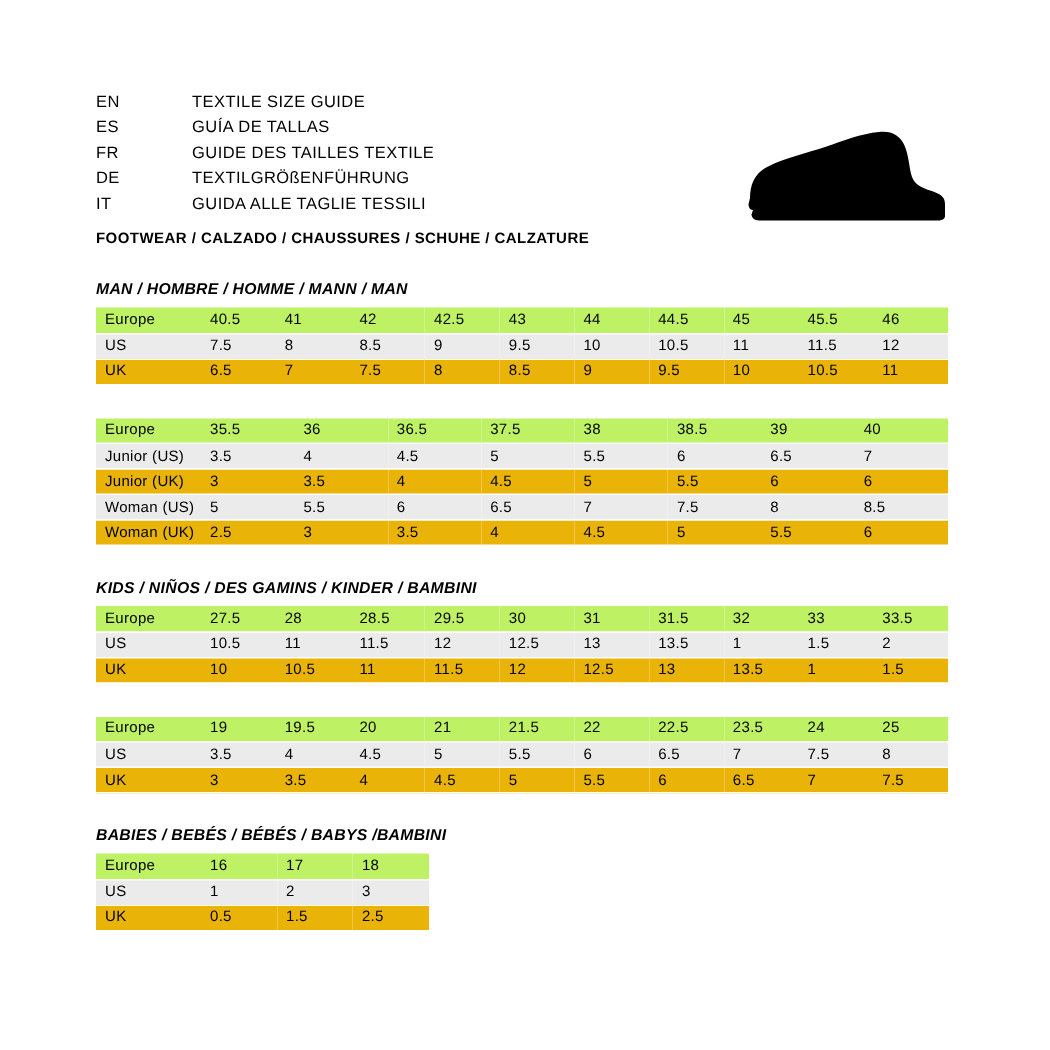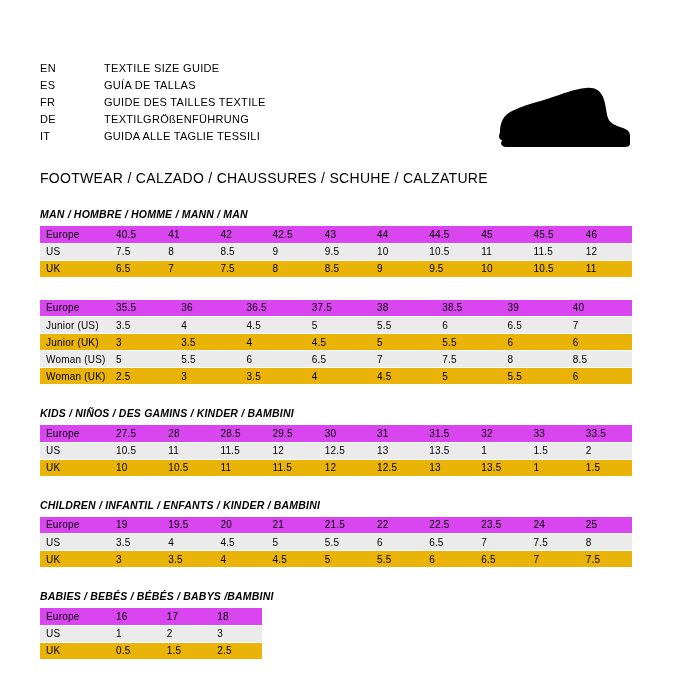--- a/index.html
+++ b/index.html
@@ -12,21 +12,21 @@
     height: 700px;
     font-family: "Liberation Sans", sans-serif;
     color: #000000;
     overflow: hidden;
   }
   .page {
     position: relative;
     width: 700px;
     height: 700px;
     box-sizing: border-box;
-    padding: 60px 68px 0 40px;
+    padding: 60px 68px 0 64px;
   }
 
   
   .header {
     display: flex;
     align-items: flex-start;
     justify-content: space-between;
   }
   .lang-list {
     width: 420px;
@@ -47,23 +47,22 @@
   }
   .shoe-wrap {
     width: 190px;
     height: 72px;
     position: relative;
     margin-top: 22px;
   }
   .shoe-wrap svg { display: block; }
 
   .footwear-title {
-    margin-top: 16px;
-    font-size: 14px;
-    font-weight: normal;
+    font-size: 10px;
+    font-weight: bold;
     letter-spacing: 0.3px;
   }
 
   
   .section {
     margin-top: 22px;
   }
   .section-title {
     font-size: 10.5px;
     font-weight: bold;
@@ -83,21 +82,21 @@
   tr {
     height: 17px;
   }
   td {
     padding: 0 0 0 6px;
     border-bottom: 1px solid #ffffff;
     white-space: nowrap;
     letter-spacing: 0.2px;
   }
   tr.head td {
-    background: #d946ef;
+    background: #bef264;
     font-weight: normal;
   }
   tr.body td {
     background: #ebebeb;
   }
   tr.body.alt td {
     background: #eab308;
   }
   td.label {
     width: 64px;
@@ -295,21 +294,20 @@
         <td>13</td>
         <td>13.5</td>
         <td>1</td>
         <td>1.5</td>
       </tr>
     </tbody>
       </table>
   </div>
 
   <div class="section">
-    <div class="section-title">CHILDREN / INFANTIL / ENFANTS / KINDER / BAMBINI</div>
     <table>
       <tbody>
           <tr class="head">
         <td class="label">Europe</td>
         <td>19</td>
         <td>19.5</td>
         <td>20</td>
         <td>21</td>
         <td>21.5</td>
         <td>22</td>

